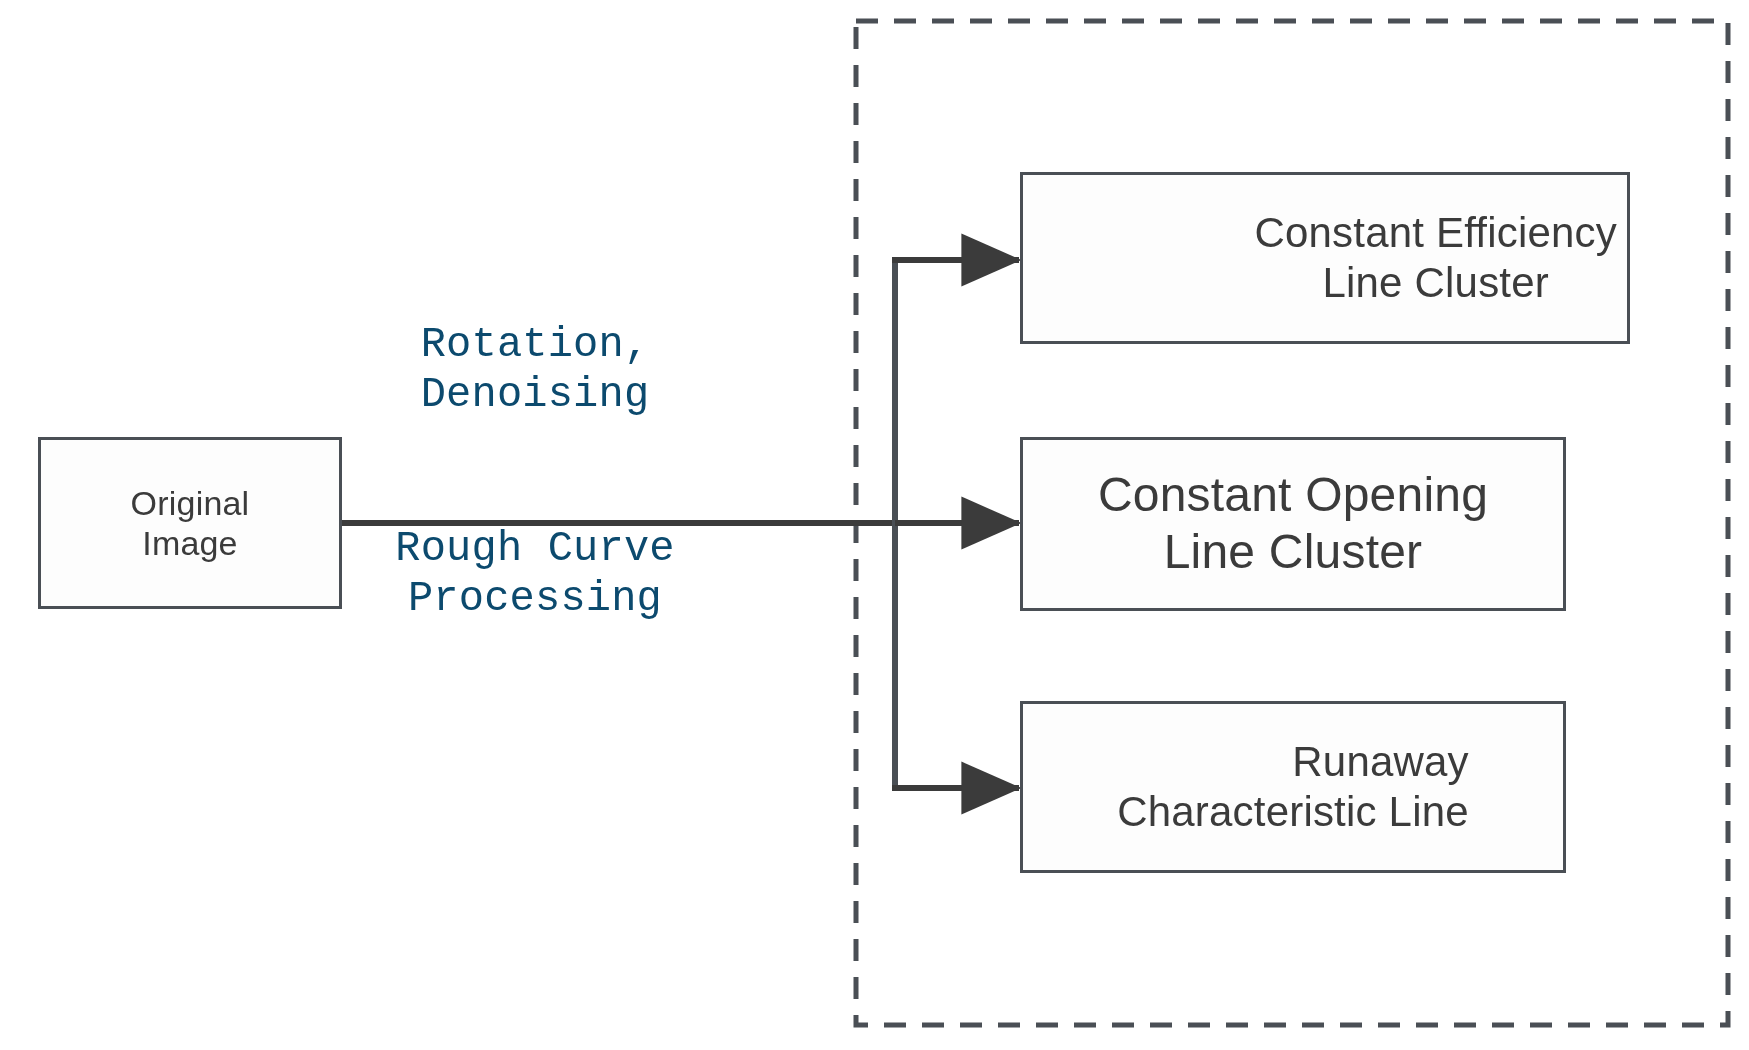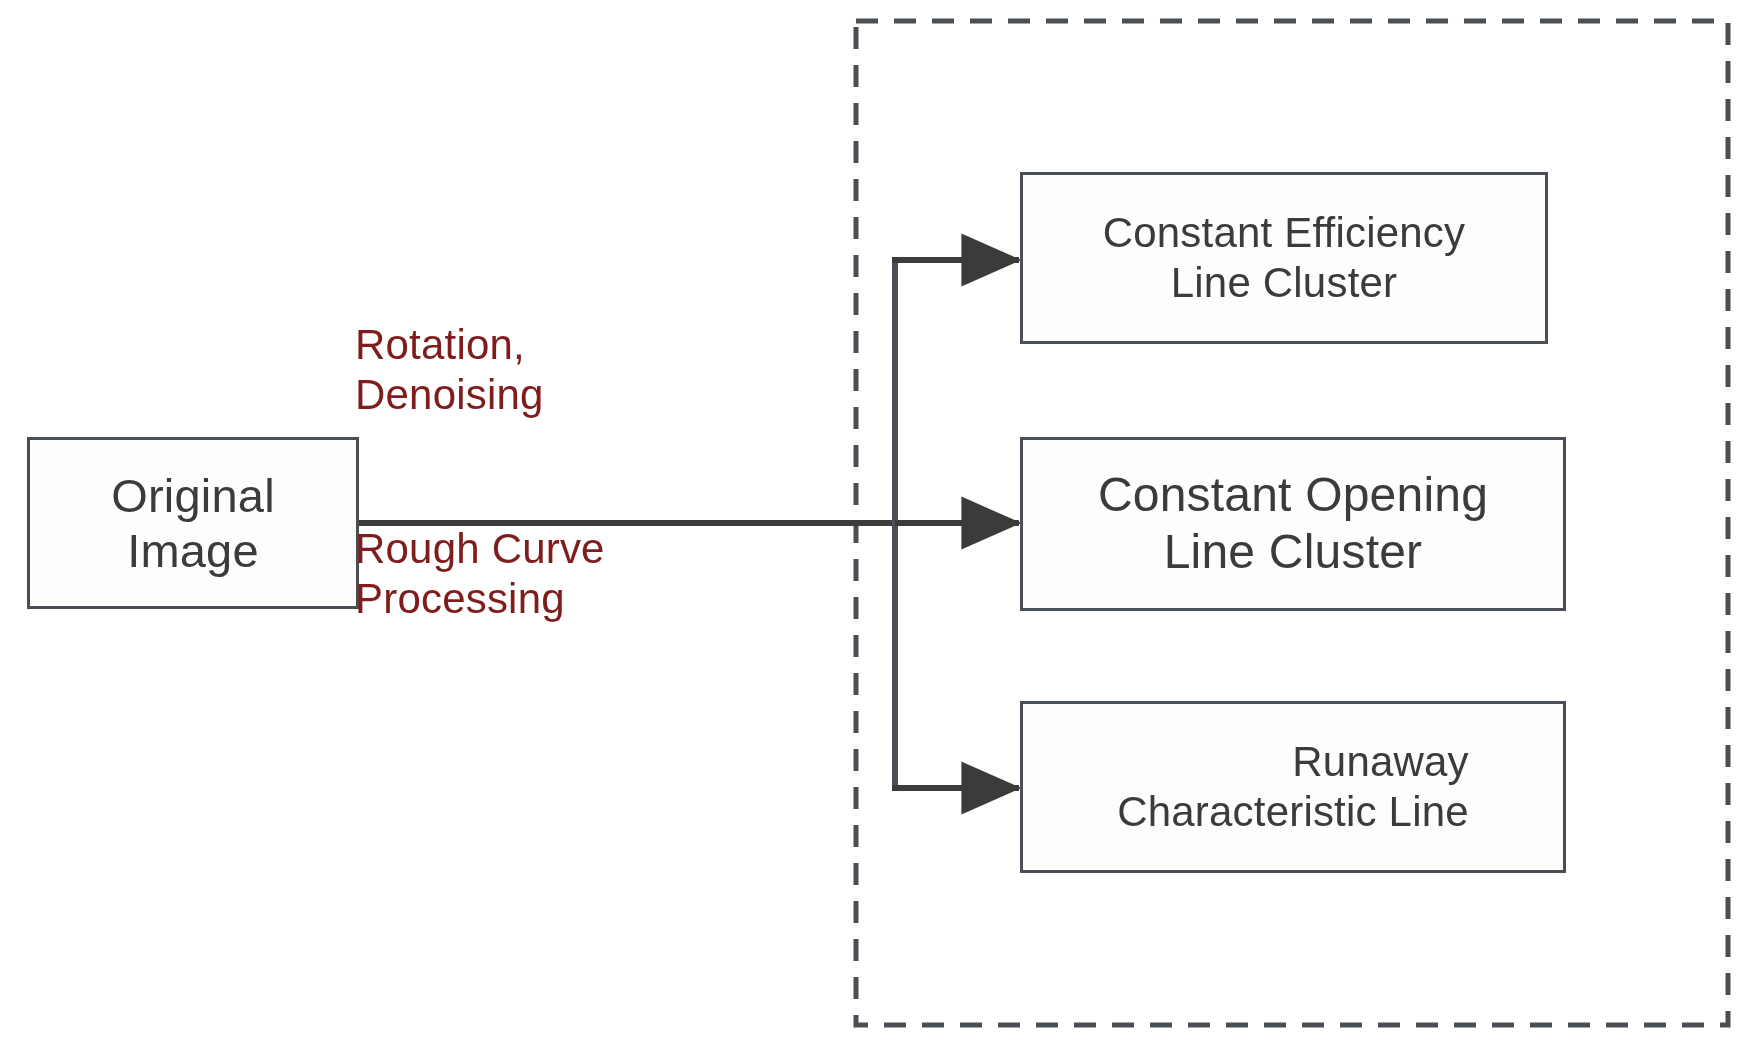--- a/index.html
+++ b/index.html
@@ -38,58 +38,61 @@
     letter-spacing: 0.2px;
   }
   .node-label {
     display: block;
     padding: 0 10px;
     white-space: pre-line;
   }
 
   
   #original-image-box {
-    left: 27px;
+    left: 38px;
     top: 437px;
-    width: 332px;
+    width: 304px;
     height: 172px;
-    font-size: 47px;
+    font-size: 34px;
   }
 
   
   #constant-efficiency-box {
     left: 1020px;
     top: 172px;
-    width: 528px;
+    width: 610px;
     height: 172px;
     font-size: 42px;
+    justify-content: flex-end;
   }
   #constant-opening-box {
     left: 1020px;
     top: 437px;
     width: 546px;
     height: 174px;
     font-size: 48px;
   }
   #runaway-box {
     left: 1020px;
     top: 701px;
     width: 546px;
     height: 172px;
     font-size: 42px;
     text-align: right;
   }
 
   
   .free-label {
     position: absolute;
-    color: #7f1d1d;
+    color: #0c4a6e;
+    text-align: center;
     line-height: 1.2;
     white-space: pre-line;
     letter-spacing: 0.2px;
+    font-family: Liberation Mono, monospace;
   }
   #edge-label-top {
     left: 355px;
     top: 320px;
     width: 360px;
     font-size: 42px;
   }
   #edge-label-bottom {
     left: 355px;
     top: 518px;

